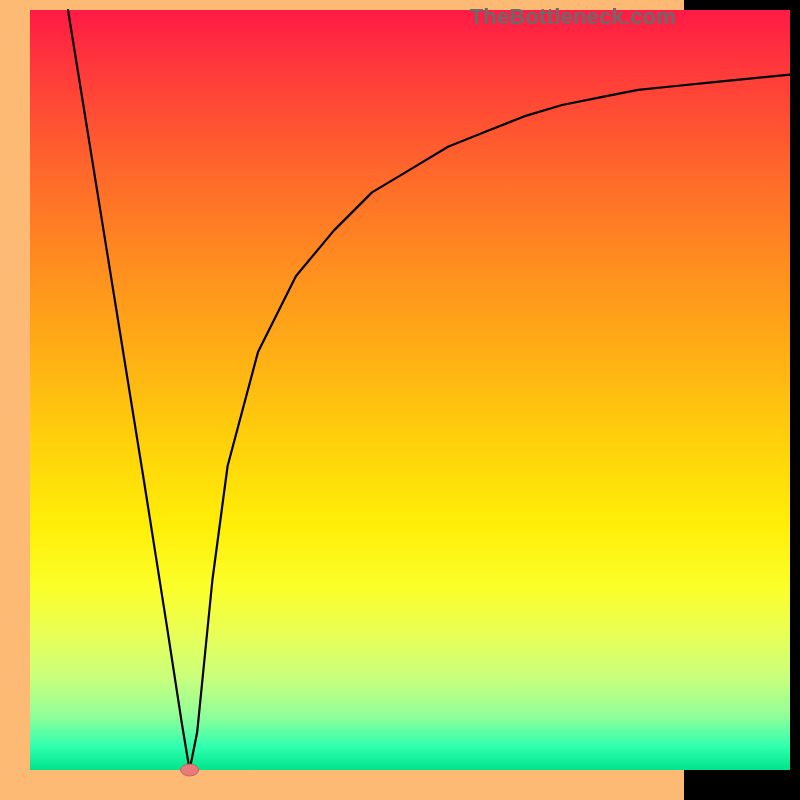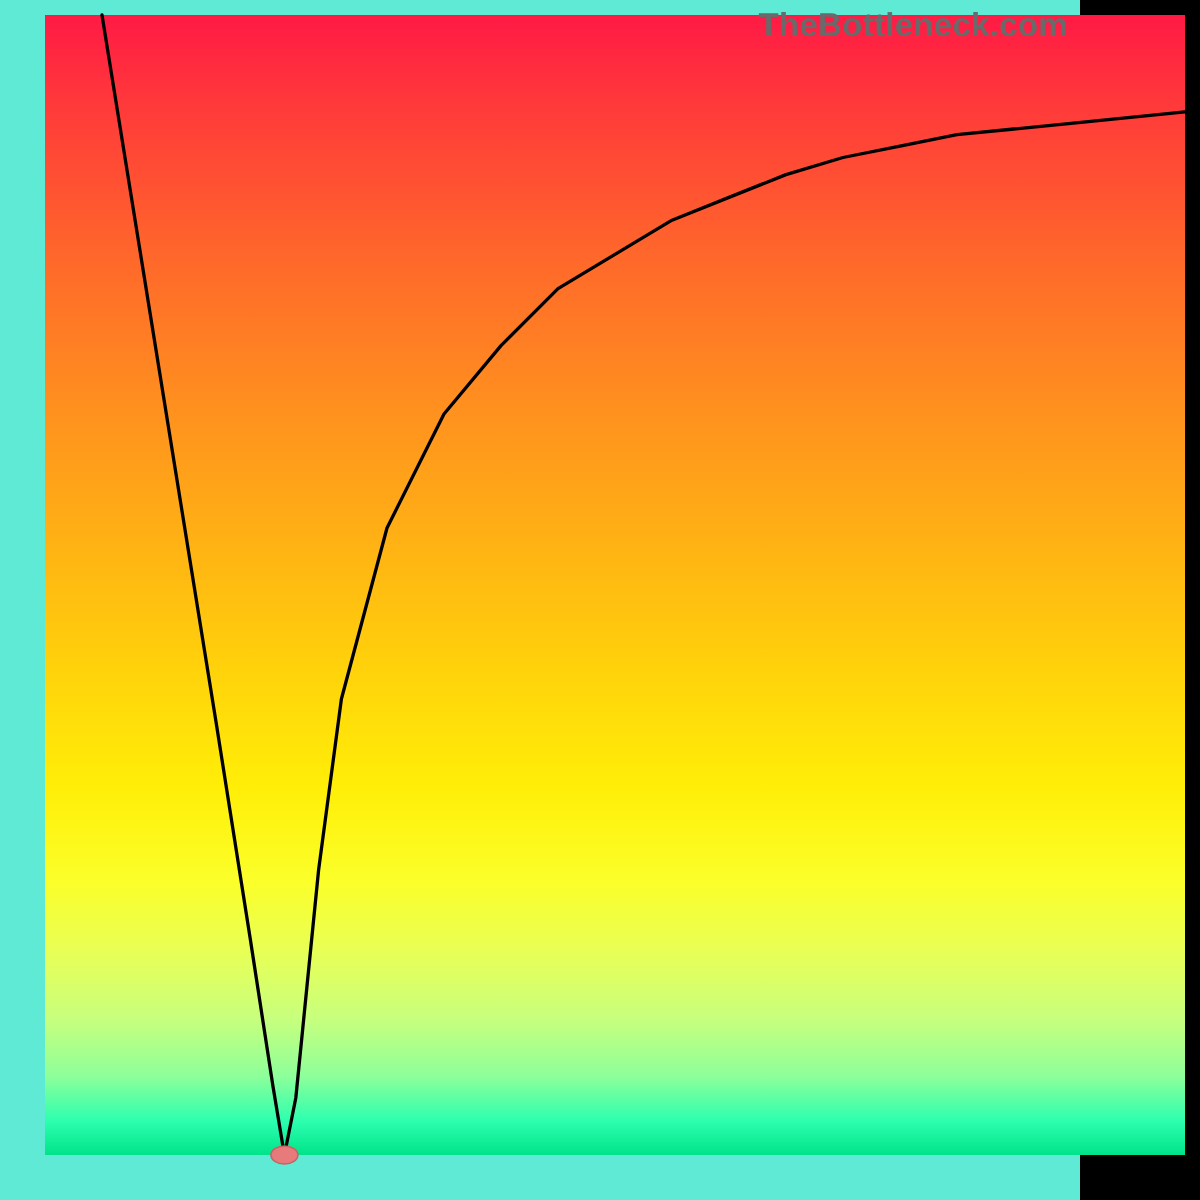--- a/index.html
+++ b/index.html
@@ -8,22 +8,21 @@
     width: 800px;
     height: 800px;
     overflow: hidden;
     background: #000;
     font-family: Arial, Helvetica, sans-serif;
   }
   .frame {
     position: relative;
     width: 684px;
     height: 800px;
-    background: #5eead4;
-    padding-left: 36px;
+    background: #fdba74;
   }
   .plot {
     position: absolute;
     left: 30px;
     top: 10px;
     width: 760px;
     height: 760px;
     
     background: linear-gradient(to bottom,
       #ff1a45 0%,

